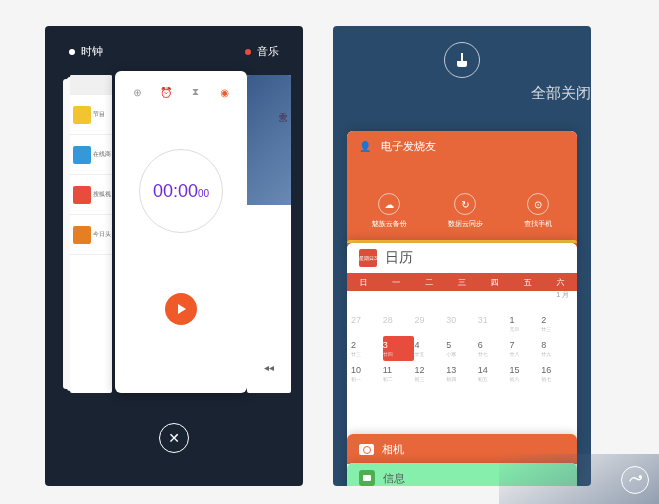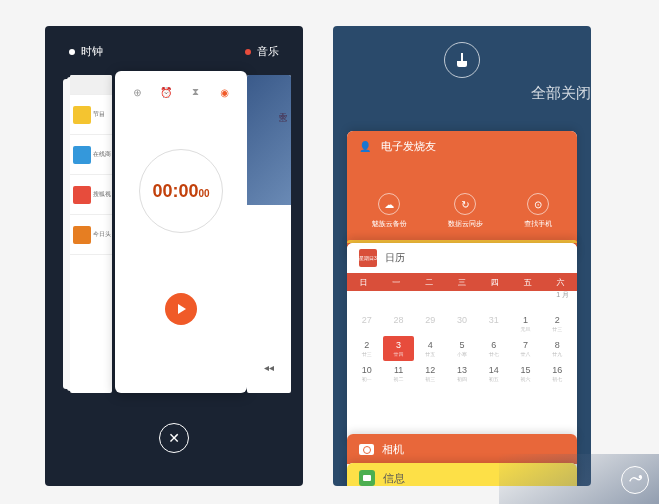--- a/index.html
+++ b/index.html
@@ -24,21 +24,21 @@
 .bi-yellow{background:#f4c430}
 .bi-blue{background:#3498db}
 .bi-red{background:#e74c3c}
 .bi-orange{background:#e67e22}
 
 .clock-card{position:absolute;left:70px;top:0;width:132px;height:322px;background:#fff;border-radius:6px;box-shadow:0 2px 12px rgba(0,0,0,0.3)}
 .clock-tabs{display:flex;justify-content:space-around;padding:14px 8px 10px;color:#999}
 .clock-tab-icon{width:14px;height:14px;display:flex;align-items:center;justify-content:center;font-size:10px}
 .timer-display{text-align:center;margin-top:40px}
 .timer-circle{width:84px;height:84px;border:1px solid #ddd;border-radius:50%;margin:0 auto;display:flex;align-items:center;justify-content:center}
-.timer-time{font-size:18px;font-weight:700;color:#c2410c}
+.timer-time{font-size:18px;font-weight:400;color:#6d28d9}
 .timer-play{width:32px;height:32px;background:#f05a28;border-radius:50%;margin:60px auto 0;display:flex;align-items:center;justify-content:center}
 .play-tri{width:0;height:0;border-left:8px solid #fff;border-top:5px solid transparent;border-bottom:5px solid transparent;margin-left:2px}
 
 .music-card{position:absolute;right:12px;top:4px;width:44px;height:318px;background:#fff;border-radius:2px;overflow:hidden}
 .music-art{width:100%;height:130px;background:linear-gradient(135deg,#3a5a8a,#6a8ab5);position:relative}
 .music-text{position:absolute;right:2px;top:30px;writing-mode:vertical-rl;font-size:9px;color:#4a3a5a;font-family:serif}
 .music-ctrl{position:absolute;bottom:20px;width:100%;text-align:center;font-size:10px;color:#666}
 
 .mem-labels{display:flex;justify-content:space-between;padding:0 50px;margin-top:6px;font-size:8px;color:#7a8a9a}
 .close-btn{width:30px;height:30px;border:1.5px solid #fff;border-radius:50%;margin:12px auto 4px;display:flex;align-items:center;justify-content:center;color:#fff;font-size:14px}
@@ -48,38 +48,38 @@
 .clean-btn{width:36px;height:36px;border:1.5px solid rgba(255,255,255,0.7);border-radius:50%;margin:16px auto 6px;display:flex;align-items:center;justify-content:center}
 .broom{width:14px;height:14px;position:relative}
 .broom::before{content:"";position:absolute;width:2px;height:8px;background:#fff;left:6px;top:0}
 .broom::after{content:"";position:absolute;width:10px;height:6px;background:#fff;border-radius:0 0 2px 2px;left:2px;bottom:0}
 .clean-text{text-align:right;font-size:15px;color:rgba(255,255,255,0.8);margin-bottom:28px}
 
 .stack{position:relative;height:380px;margin:0 14px}
 .stack-card{position:absolute;width:100%;background:#fff;border-radius:6px;box-shadow:0 -2px 8px rgba(0,0,0,0.15);overflow:hidden}
 .card-header{height:30px;display:flex;align-items:center;padding:0 12px;gap:8px;font-size:11px}
 .ch-orange{background:#e8673a;color:#fff}
-.ch-white{background:#fde047;color:#555}
+.ch-white{background:#86efac;color:#555}
 .hdr-icon{width:14px;height:14px;display:flex;align-items:center;justify-content:center;font-size:10px}
 
 .user-card{top:0;height:130px}
 .user-body{background:#e8673a;height:100px;display:flex;justify-content:space-around;align-items:center;padding:10px 4px}
 .user-item{text-align:center;color:#fff;font-size:7px}
 .user-item-icon{width:22px;height:22px;border:1px solid rgba(255,255,255,0.6);border-radius:50%;margin:0 auto 4px;display:flex;align-items:center;justify-content:center;font-size:10px}
 
 .cal-card{top:112px;height:200px}
 .cal-under{background:#f5be3a;height:3px;position:absolute;top:109px;width:100%;border-radius:6px 6px 0 0}
 .cal-hdr{height:30px;background:#fff;display:flex;align-items:center;padding:0 12px;gap:8px}
 .cal-icon-box{width:18px;height:18px;background:#d94f3a;border-radius:2px;display:flex;align-items:center;justify-content:center;color:#fff;font-size:8px}
-.cal-title{font-size:10px;color:#555}
+.cal-title{font-size:14px;color:#555}
 .cal-week{display:flex;background:#d94f3a;color:#fff;font-size:8px;height:18px;align-items:center}
 .cal-week span{flex:1;text-align:center}
 .cal-month{position:absolute;right:8px;top:48px;font-size:7px;color:#999;text-align:right;line-height:1.2}
 .cal-grid{display:grid;grid-template-columns:repeat(7,1fr);padding:20px 4px 0;gap:0}
-.cal-day{text-align:center;padding:4px 0;font-size:9px;color:#666}
+.cal-day{text-align:left;padding:4px 0;font-size:9px;color:#666}
 .cal-day small{display:block;font-size:5px;color:#bbb;margin-top:1px}
 .cal-day.sel{background:#e74c3c;color:#fff;border-radius:2px}
 .cal-day.sel small{color:rgba(255,255,255,0.7)}
 .cal-day.dim{color:#ccc}
 
 .cam-card{top:303px;height:50px}
 .cam-hdr{background:#e8673a;color:#fff}
 .cam-icon{width:15px;height:11px;background:#fff;border-radius:2px;position:relative}
 .cam-icon::after{content:"";position:absolute;width:6px;height:6px;border:1px solid #e8673a;border-radius:50%;left:4px;top:2px}
 

